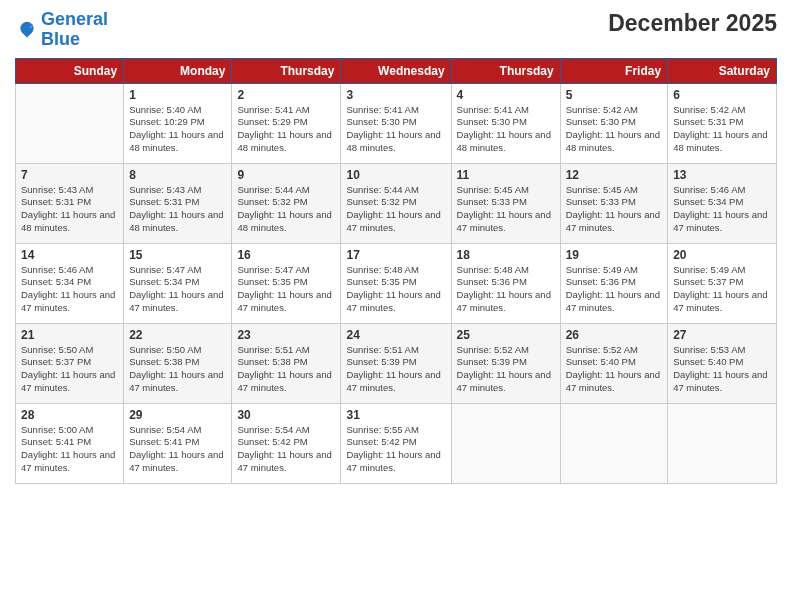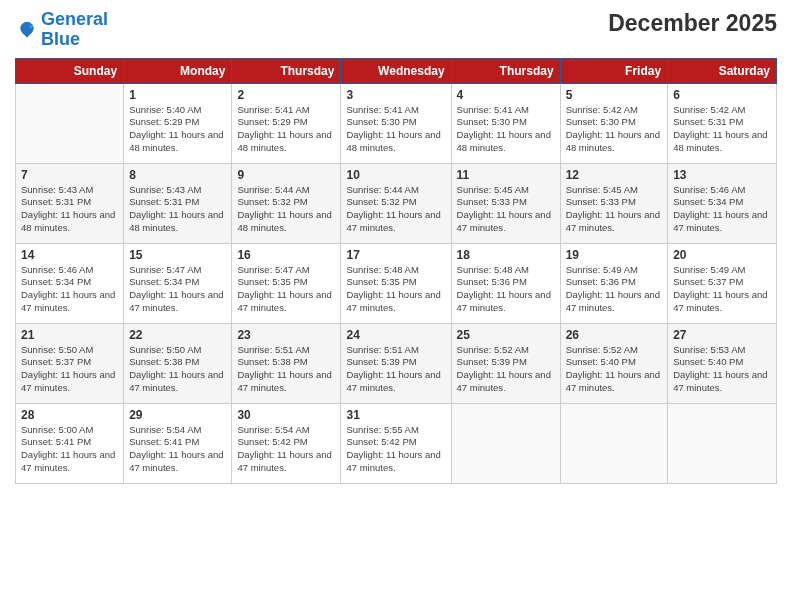--- a/index.html
+++ b/index.html
@@ -129,21 +129,21 @@
           <th>Friday</th>
           <th>Saturday</th>
         </tr>
     </thead>
     <tbody id="calendar-body">
     <tr>
           <td class="empty-cell"></td>
           <td>
             <span class="day-number">1</span>
             <div class="day-info">Sunrise: 5:40 AM
-Sunset: 5:29 PM
+Sunset: 10:29 PM
 Daylight: 11 hours
 and 48 minutes.</div>
           </td>
           <td>
             <span class="day-number">2</span>
             <div class="day-info">Sunrise: 5:41 AM
 Sunset: 5:29 PM
 Daylight: 11 hours
 and 48 minutes.</div>
           </td>

